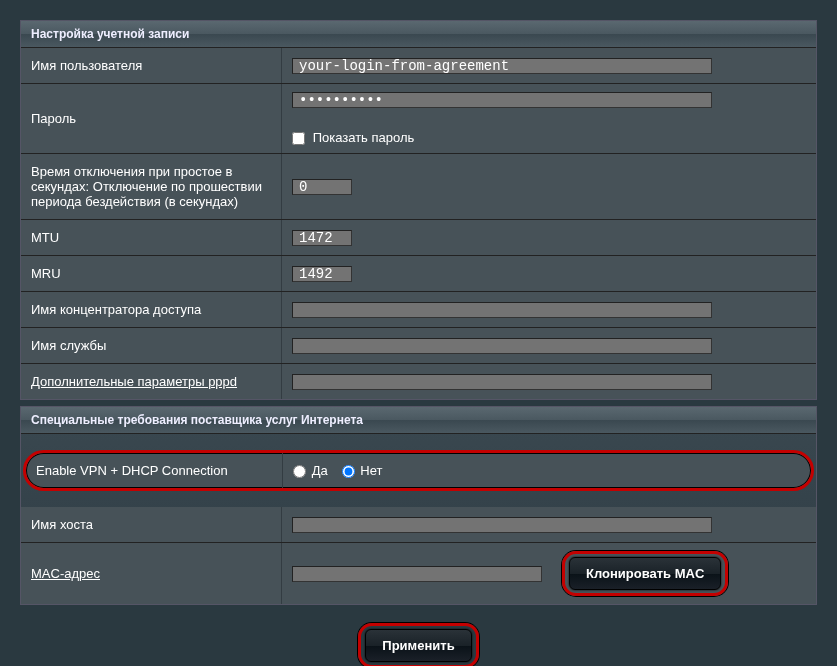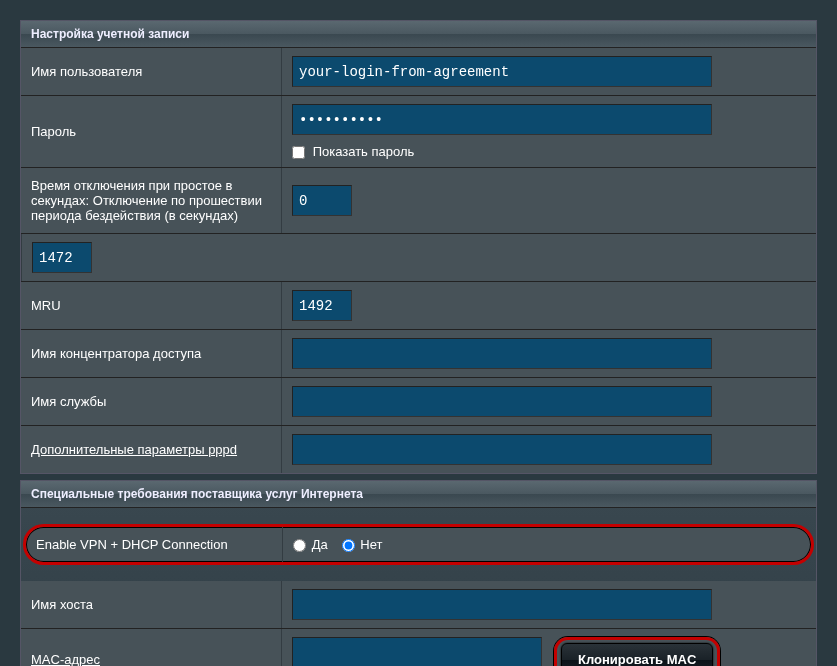--- a/index.html
+++ b/index.html
@@ -43,34 +43,34 @@
     .form-control-cell {
       flex: 1;
       padding: 8px 10px;
       display: flex;
       align-items: center;
       flex-wrap: wrap;
       gap: 6px;
       border-left: 1px solid #333c42;
     }
     input[type="text"], input[type="password"] {
-      background: #0c4a6e;
+      background: #737373;
       border: 1px solid #333;
       border-top-color: #222;
       border-left-color: #222;
       color: #fff;
       padding: 0 6px;
       font-family: "Courier New", monospace;
       font-size: 14px;
-      height: 31px;
+      height: 16px;
     }
     .w-long { width: 420px; }
     .w-short { width: 60px; }
     .w-med { width: 250px; }
-    .show-pw { width: 100%; margin-top: 3px; }
+    .show-pw { width: 100%; margin-top: 16px; }
     input[type="checkbox"] { vertical-align: middle; margin-right: 4px; }
     input[type="radio"] { vertical-align: middle; margin-right: 2px; }
     .radio-wrap { margin-right: 8px; }
     .highlight-row {
       position: relative;
       border: 3px solid #c40000;
       border-radius: 22px;
       margin: 16px 2px;
       background: #475258;
       box-shadow: 0 0 0 1px #000 inset;
@@ -88,21 +88,21 @@
       box-shadow: 0 0 2px #000;
     }
     .btn-highlight {
       display: inline-block;
       border: 3px solid #c40000;
       border-radius: 14px;
       padding: 3px 4px;
       box-shadow: 0 0 0 1px #000;
     }
     .apply-wrap { text-align: center; padding: 12px 0; }
-    .mac-cell-row { display:flex; align-items:flex-start; gap:12px; width:100%; }
+    .mac-cell-row { display:flex; align-items:center; gap:20px; width:100%; }
   </style>
 </head>
 <body>
 
 <div class="container">
   <div class="panel">
     <div class="panel-header">Настройка учетной записи</div>
 
     <div class="form-row">
       <div class="form-label">Имя пользователя</div>
@@ -123,20 +123,21 @@
     </div>
 
     <div class="form-row">
       <div class="form-label">Время отключения при простое в секундах: Отключение по прошествии периода бездействия (в секундах)</div>
       <div class="form-control-cell">
         <input type="text" class="w-short" value="0" style="">
       </div>
     </div>
 
     <div class="form-row">
+      <div class="form-label">MTU</div>
       <div class="form-control-cell">
         <input type="text" class="w-short" value="1472" style="">
       </div>
     </div>
 
     <div class="form-row">
       <div class="form-label">MRU</div>
       <div class="form-control-cell">
         <input type="text" class="w-short" value="1492" style="">
       </div>

